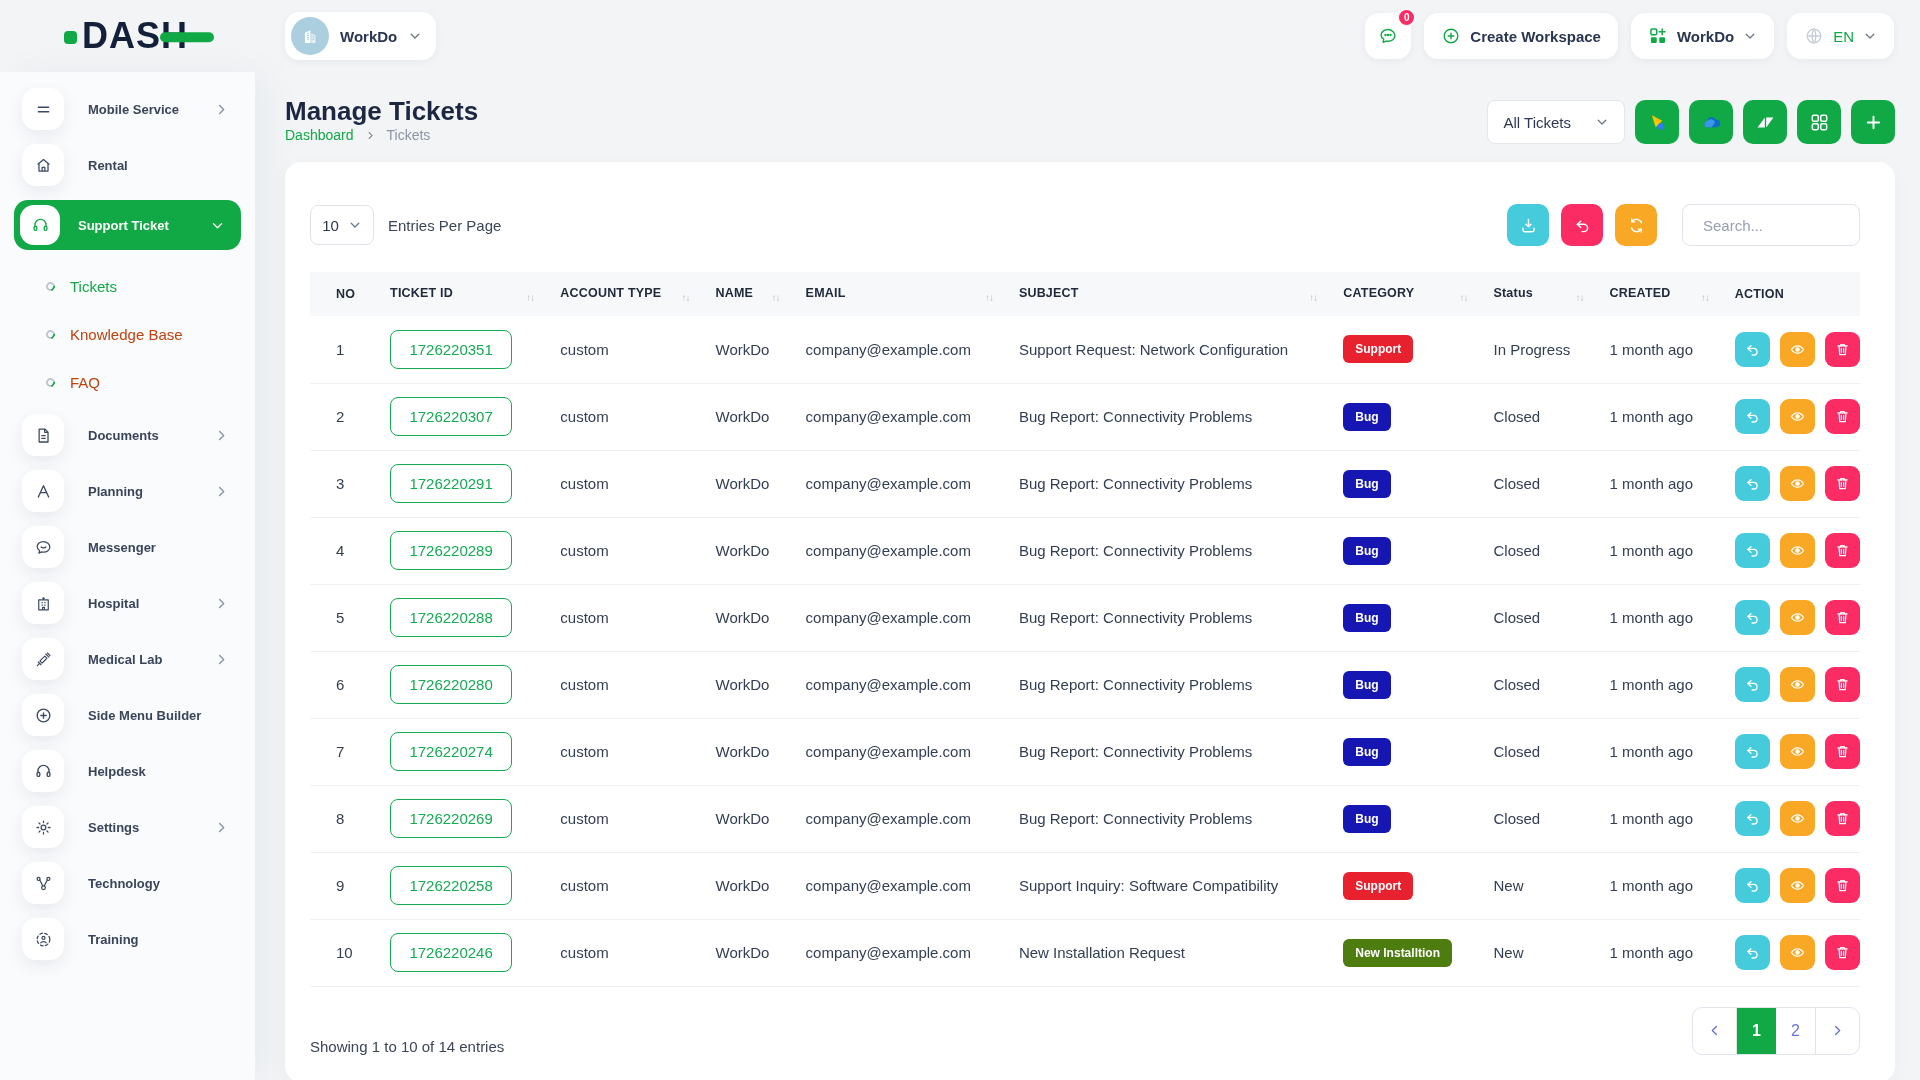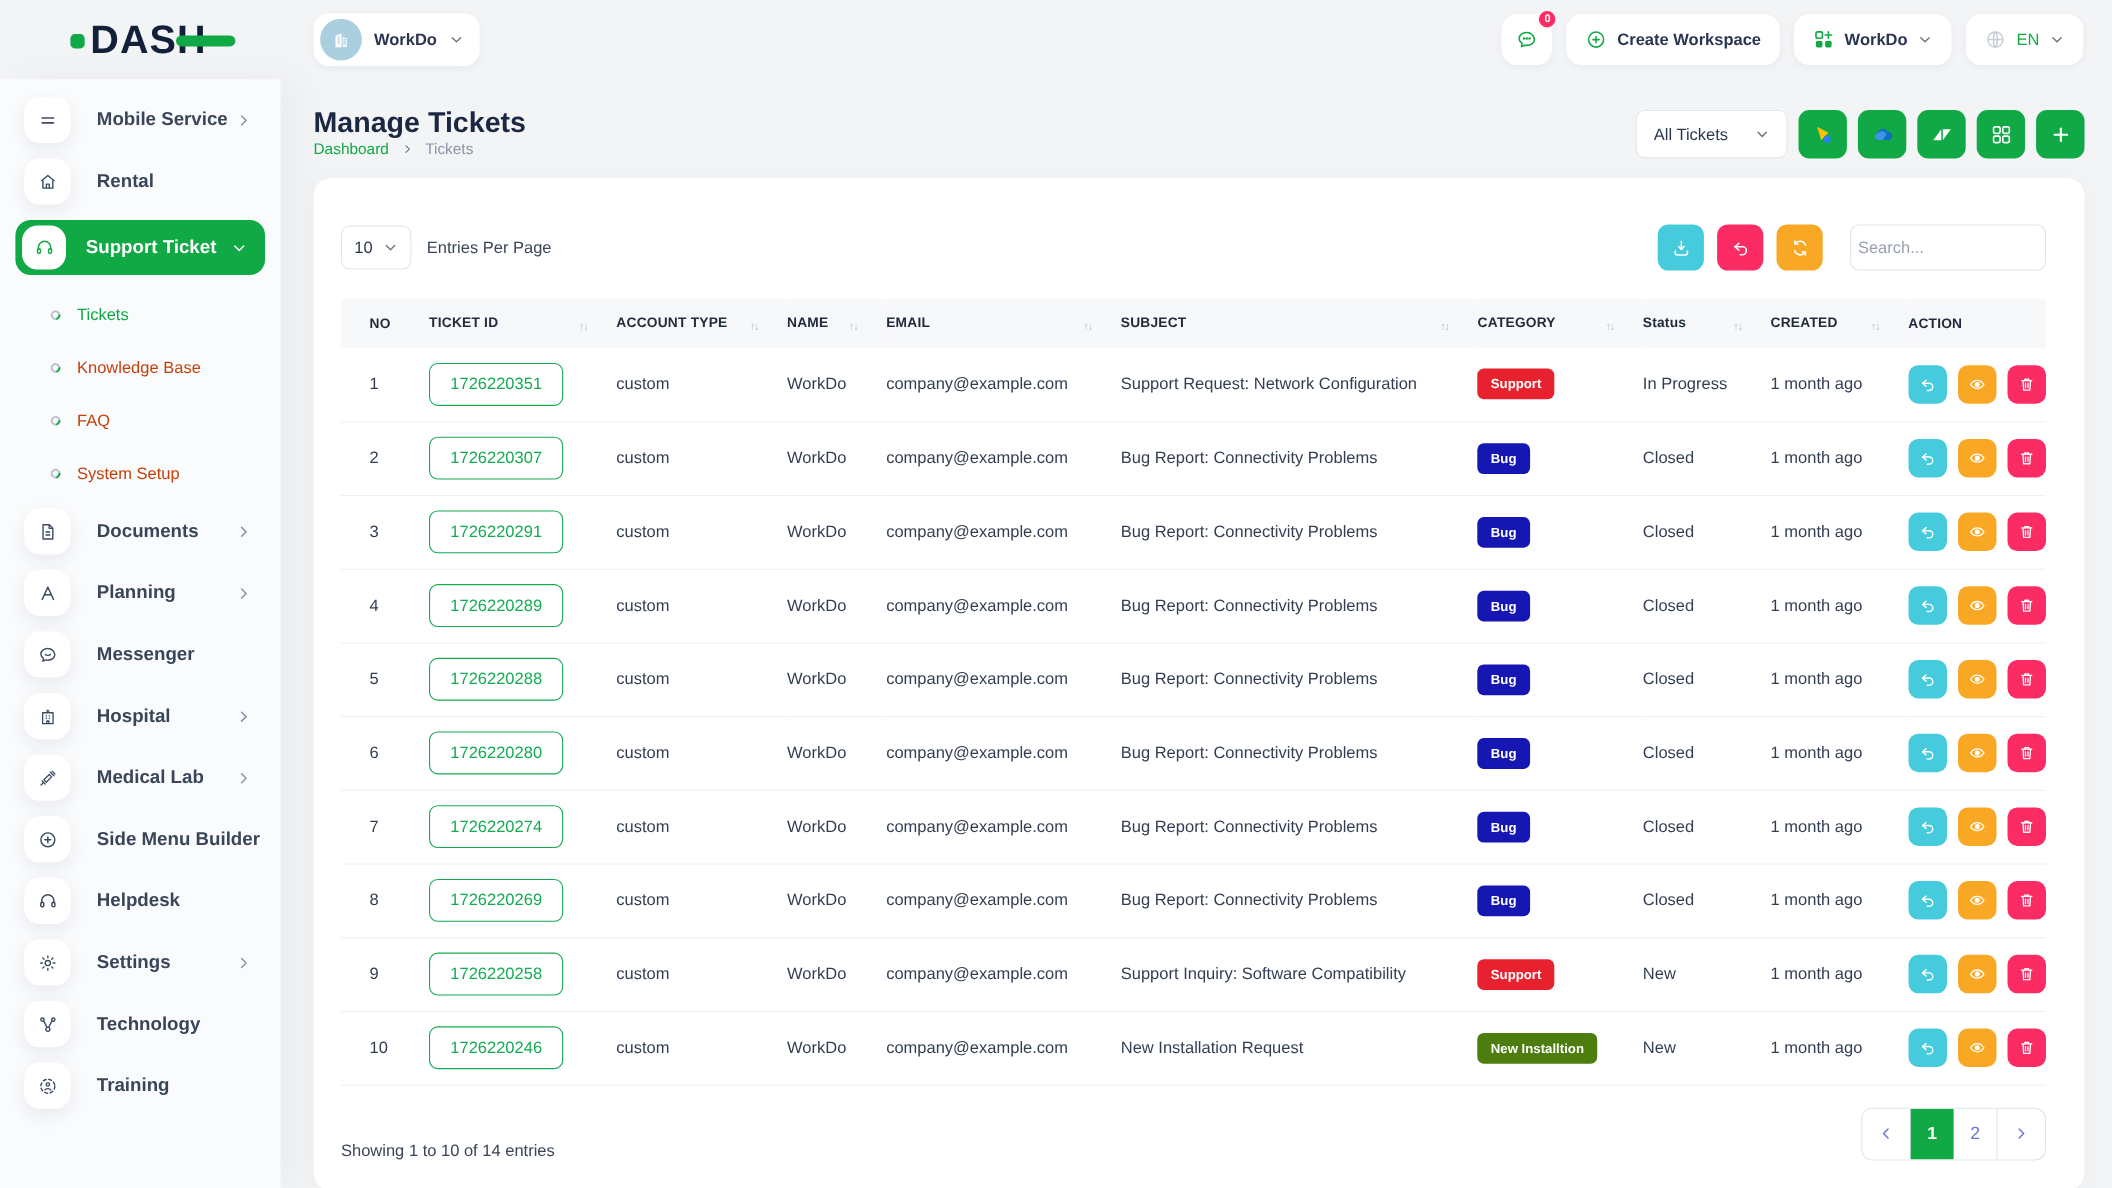--- a/index.html
+++ b/index.html
@@ -26,21 +26,21 @@
   .tb-icon-btn { width:46px; padding:0; justify-content:center; }
   .badge-dot { position:absolute; top:-5px; right:-5px; min-width:19px; height:19px; border-radius:50%; background:#FB2B63; color:#fff; font-size:10px; font-weight:700; display:flex; align-items:center; justify-content:center; border:2px solid #f7f8fa; }
   .lang-label { color:#10A945; font-weight:400; }
 
   
   .shell { display:flex; height:1008px; }
   .sidebar { flex:0 0 255px; background:#fafbfd; box-shadow:14px 0 36px rgba(30,40,70,.04); padding-top:16px; overflow:hidden; }
   .sb-item { display:flex; align-items:center; height:42px; margin:0 14px 14px 22px; cursor:pointer; }
   .sb-iconbox { width:42px; height:42px; border-radius:14px; background:#fff; box-shadow:0 6px 16px rgba(30,40,70,.08); display:flex; align-items:center; justify-content:center; color:#3d4a63; flex:0 0 42px; }
   .sb-iconbox svg { width:19px; height:19px; }
-  .sb-label { margin-left:24px; font-size:17px; font-weight:600; color:#3a4559; white-space:nowrap; }
+  .sb-label { margin-left:24px; font-size:13px; font-weight:600; color:#3a4559; white-space:nowrap; }
   .sb-chev { margin-left:auto; margin-right:12px; color:#8a93a4; display:inline-flex; }
   .sb-chev svg { width:15px; height:15px; }
   .sb-item.active { background:#10A945; border-radius:14px; margin:0 14px 8px 14px; padding:0 14px 0 6px; height:50px; }
   .sb-item.active .sb-iconbox { box-shadow:none; color:#10A945; width:40px; height:40px; flex-basis:40px; }
   .sb-item.active .sb-label { color:#fff; font-weight:700; margin-left:18px; }
   .sb-item.active .sb-chev { color:#fff; margin-right:2px; }
   .sb-sub { padding:4px 0 8px 0; }
   .sb-subitem { display:flex; align-items:center; height:48px; padding-left:46px; cursor:pointer; font-size:15px; color:#c2410c; }
   .bullet { width:9px; height:9px; border-radius:50%; border:2px solid #bcc4cf; border-right-color:#10A945; transform:rotate(35deg); margin-right:15px; flex:0 0 9px; }
   .sb-subitem.active { color:#10A945; }
@@ -58,21 +58,21 @@
   .hd-btn svg { width:21px; height:21px; }
 
   
   .card { background:#fff; border-radius:16px; margin-top:18px; padding:42px 35px 0 25px; height:920px; box-shadow:0 4px 20px rgba(30,40,70,.03); }
   .entries-row { display:flex; align-items:center; }
   .entries-select { width:64px; height:40px; border:1px solid #dfe4ea; border-radius:8px; display:flex; align-items:center; justify-content:center; gap:9px; font-size:15px; color:#2d3850; cursor:pointer; background:#fff; }
   .entries-label { margin-left:14px; font-size:15px; color:#3c4659; }
   .table-tools { margin-left:auto; display:flex; gap:12px; align-items:center; }
   .tool-btn { width:42px; height:42px; border-radius:10px; display:flex; align-items:center; justify-content:center; cursor:pointer; }
   .tool-btn svg { width:19px; height:19px; }
-  .search-input { width:178px; height:42px; margin-left:13px; border:1px solid #dfe4ea; border-radius:8px; padding:0 6px; font-size:15px; color:#333e52; outline:none; background:#fff; }
+  .search-input { width:178px; height:42px; margin-left:13px; border:1px solid #dfe4ea; border-radius:8px; padding:0 20px; font-size:15px; color:#333e52; outline:none; background:#fff; }
   .search-input::placeholder { color:#98a0ae; }
 
   table { width:100%; border-collapse:collapse; margin-top:26px; }
   thead th { background:#f7f8fa; height:44px; text-align:left; font-size:12.5px; font-weight:700; color:#222b3c; letter-spacing:.2px; }
   th .sort { color:#b9c0cb; font-size:10px; float:right; margin-right:26px; margin-top:6px; letter-spacing:-1px; cursor:pointer; }
   td.first, th.first { padding-left:26px; }
   tbody td { height:67px; border-bottom:1px solid #eef0f4; font-size:15px; color:#333e52; }
   .ticket-chip { display:inline-block; width:122px; text-align:center; padding:10px 0; border:1px solid #14AB52; border-radius:8px; color:#14AB52; font-size:15px; cursor:pointer; }
   .badge { display:inline-block; padding:7px 12px; border-radius:6px; color:#fff; font-size:12px; font-weight:600; white-space:nowrap; }
   .row-actions { display:flex; gap:10px; }
@@ -218,24 +218,20 @@
       <span class="bullet"></span>
             <span>Tickets</span>
           </div>
           <div class="sb-subitem">
       <span class="bullet"></span>
             <span>Knowledge Base</span>
           </div>
           <div class="sb-subitem">
       <span class="bullet"></span>
             <span>FAQ</span>
-          </div>
-          <div class="sb-subitem">
-      <span class="bullet"></span>
-            <span>System Setup</span>
           </div>
         </div>
         <div class="sb-item">
     <span class="sb-iconbox">
             <svg viewBox="0 0 24 24" fill="none" stroke="currentColor" stroke-width="1.6" stroke-linejoin="round">
               <path d="M6.5 3.8h7.2l4 4v12.4H6.5z"></path>
               <path d="M13.5 3.8V8h4.2"></path>
               <path d="M9.3 12.2h5.4M9.3 15.6h5.4"></path>
             </svg>
           </span>

